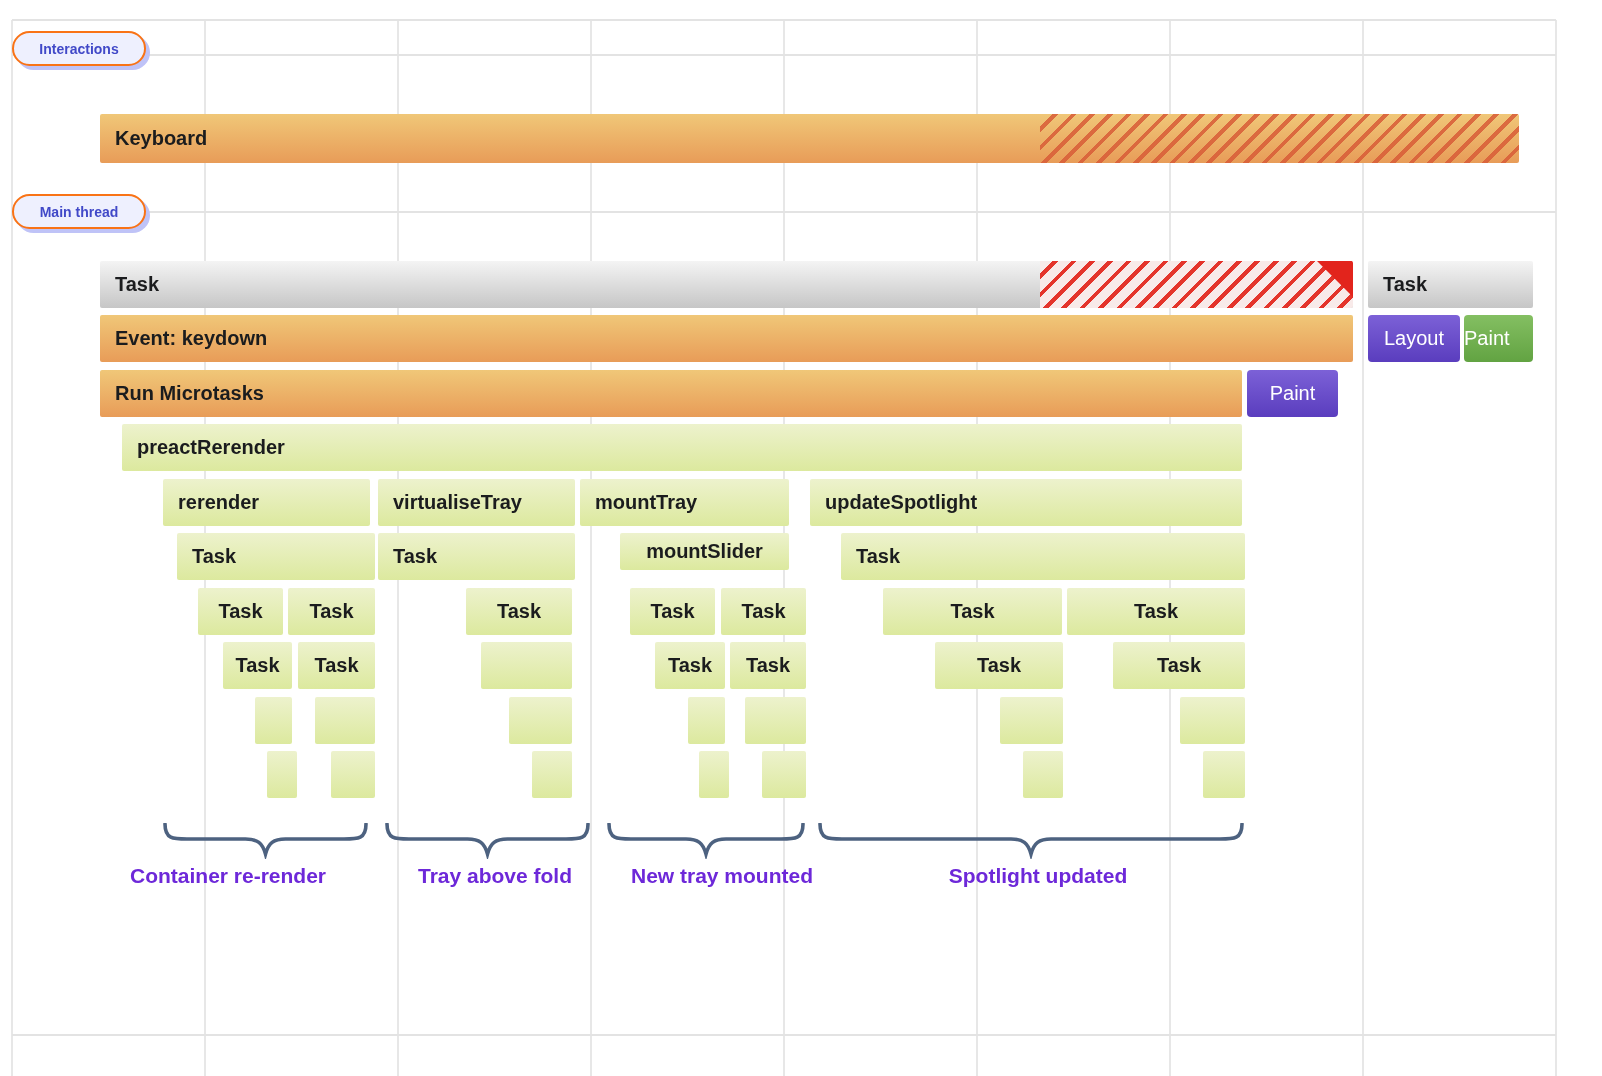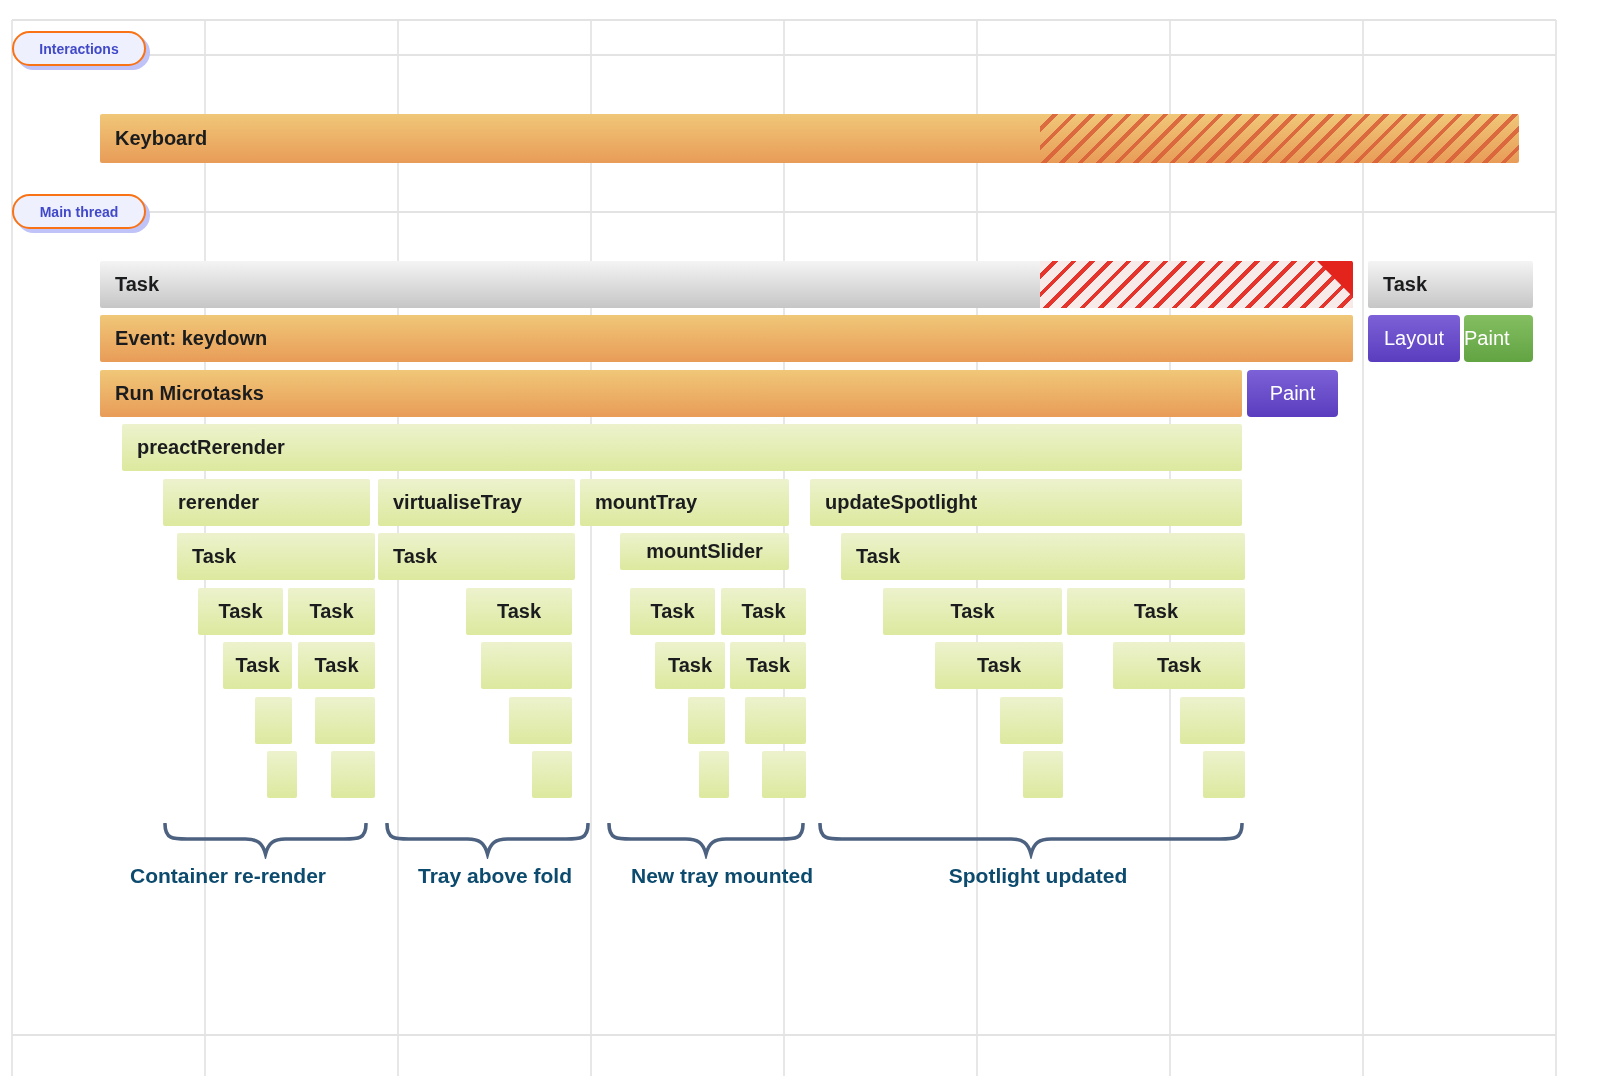--- a/index.html
+++ b/index.html
@@ -21,21 +21,21 @@
   .green{background:linear-gradient(180deg,#edf2cd 0%,#dce99e 100%);}
   .purple{background:linear-gradient(180deg,#7c61d7 0%,#5a3dbe 100%);color:#fff;border-radius:4px;justify-content:center;padding:0;font-weight:normal;}
   .paint{background:linear-gradient(180deg,#84bf62 0%,#62a342 100%);color:#fff;border-radius:4px;padding:0;font-weight:normal;}
   .hatch{position:absolute;top:0;bottom:0;right:0;z-index:2;}
   .hatch.orange-hatch{background:repeating-linear-gradient(135deg,rgba(0,0,0,0) 0 9px,rgba(216,92,55,0.85) 9px 13px);}
   .hatch.red-hatch{background:repeating-linear-gradient(135deg,#f8eae9 0 9px,#e4342b 9px 13px);}
   .corner{position:absolute;top:0;right:0;width:0;height:0;
           border-left:36px solid transparent;border-top:36px solid #e2241c;}
   .brace{position:absolute;z-index:1;}
   .caption{position:absolute;transform:translateX(-50%);font-size:21px;font-weight:bold;
-           color:#0c4a6e;white-space:nowrap;z-index:1;}
+           color:#6d28d9;white-space:nowrap;z-index:1;}
 </style>
 </head>
 <body>
 
 <div id="stage">
   <div id="grid">
       <div class="gv" style="left: 11px;"></div>
       <div class="gv" style="left: 204px;"></div>
       <div class="gv" style="left: 397px;"></div>
       <div class="gv" style="left: 590px;"></div>

